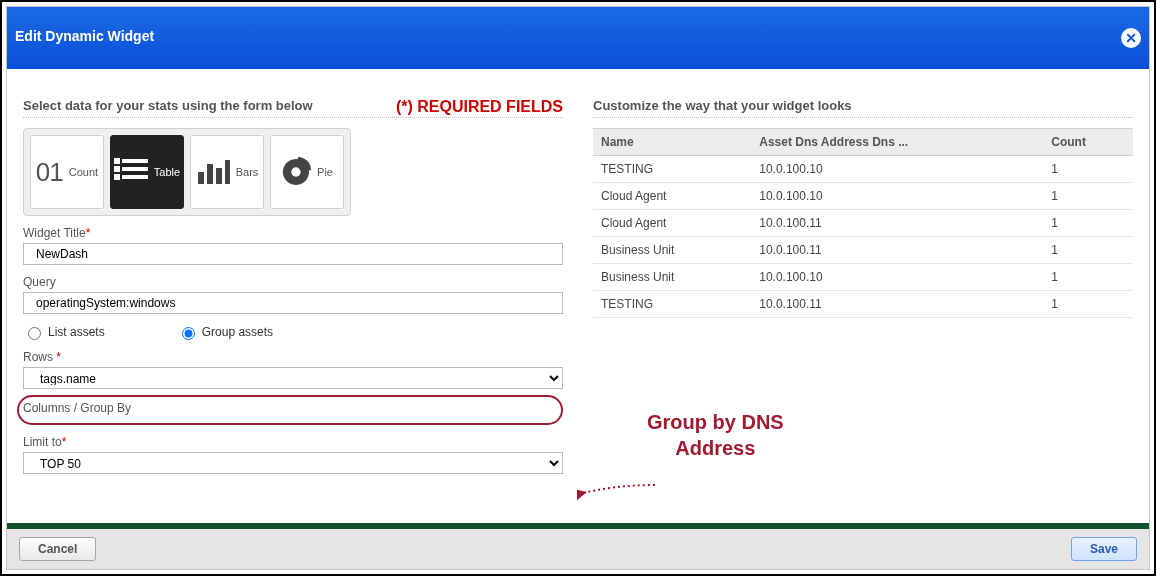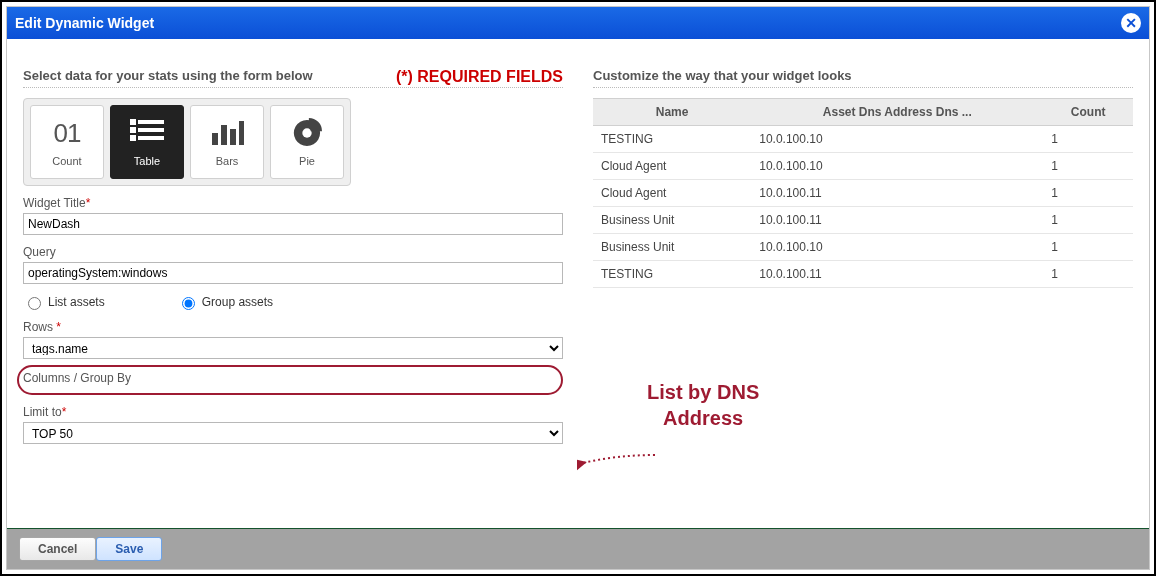--- a/index.html
+++ b/index.html
@@ -1,45 +1,45 @@
 <!DOCTYPE html>
 <html><head>
 <meta charset="utf-8">
 <style>
   html,body{margin:0;padding:0;font-family:Arial,Helvetica,sans-serif;font-size:12px;color:#333;background:#fff}
   .frame{width:1156px;height:576px;border:2px solid #000;box-sizing:border-box;position:relative;overflow:hidden}
   .dialog{position:absolute;left:4px;top:4px;right:4px;bottom:4px;border:1px solid #c7c7c7;background:#fff;display:flex;flex-direction:column}
-  .titlebar{background:linear-gradient(#1a6ae6,#0b4fd6);color:#fff;font-weight:bold;font-size:14px;padding:6px 8px;display:flex;align-items:center;justify-content:space-between}
+  .titlebar{background:linear-gradient(#1a6ae6,#0b4fd6);color:#fff;font-weight:bold;font-size:14px;padding:21px 8px;display:flex;align-items:flex-start;justify-content:space-between}
   .close-btn{width:20px;height:20px;background:#fff;border-radius:50%;display:flex;align-items:center;justify-content:center;cursor:pointer;color:#0b4fd6;font-weight:bold;font-size:14px;line-height:1}
   .body{flex:1;display:flex;padding:12px 16px;gap:30px;position:relative}
   .col{flex:1;min-width:0}
   .required{color:#c00;font-size:16px;float:right}
   h3{font-size:13px;font-weight:bold;margin:17px 0 4px 0;color:#555}
   .hr{border-top:1px dotted #bbb;margin:0 0 10px 0}
   .viz-row{display:flex;gap:6px;background:#efefef;border:1px solid #d0d0d0;border-radius:4px;padding:6px;width:max-content}
-  .viz{width:72px;height:72px;border:1px solid #d0d0d0;border-radius:3px;background:#fff;display:flex;flex-direction:column;align-items:center;justify-content:center;cursor:pointer;gap:6px}
+  .viz{width:72px;height:72px;border:1px solid #d0d0d0;border-radius:3px;background:#fff;display:flex;flex-direction:row;align-items:center;justify-content:center;cursor:pointer;gap:6px}
   .viz.active{background:#222;border-color:#222;color:#fff}
   .viz .ico{height:32px;display:flex;align-items:center;justify-content:center}
   .viz .lbl{font-size:11px;color:#555}
   .viz.active .lbl{color:#fff}
   .count-txt{font-size:26px;font-weight:300;color:#555;letter-spacing:-1px}
   label.field{display:block;font-size:12px;color:#555;margin-top:10px}
   .star{color:#c00}
-  .input, select.sel{width:100%;max-width:540px;box-sizing:border-box;border:1px solid #b8b8b8;background:#fff;font:inherit;padding:3px 4px;height:22px;margin-top:3px}
+  .input, select.sel{width:100%;max-width:540px;box-sizing:border-box;border:1px solid #b8b8b8;background:#fff;font:inherit;padding:3px 12px;height:22px;margin-top:3px}
   select.sel{appearance:auto}
   .radio-row{display:flex;gap:72px;margin-top:10px;font-size:12px;color:#333}
   .radio-row label{display:flex;align-items:center;gap:4px;cursor:pointer}
   .highlight{border:2.5px solid #9e1b32;border-radius:18px;padding:2px 10px 8px 4px;margin-top:6px;margin-left:-6px;max-width:552px}
   .annot{position:absolute;left:640px;top:340px;color:#9e1b32;font-weight:bold;font-size:20px;text-align:center;line-height:1.3}
   .arrow{position:absolute;left:570px;top:414px;width:80px;height:20px}
   
   table.data{width:100%;border-collapse:collapse;font-size:12px}
-  table.data th{background:#ececec;border-top:1px solid #d0d0d0;border-bottom:1px solid #d0d0d0;text-align:center;padding:6px 8px;color:#555;font-weight:bold}
+  table.data th{background:#ececec;border-top:1px solid #d0d0d0;border-bottom:1px solid #d0d0d0;text-align:left;padding:6px 8px;color:#555;font-weight:bold}
   table.data td{border-bottom:1px solid #e6e6e6;padding:6px 8px;color:#444}
-  .footer{display:flex;padding:8px 12px;border-top:1px solid #14532d;background:#a3a3a3}
+  .footer{display:flex;justify-content:space-between;padding:8px 12px;border-top:6px solid #14532d;background:#e5e5e5}
   button.btn{font:inherit;padding:4px 18px;border:1px solid #a6a6a6;border-radius:3px;background:linear-gradient(#fdfdfd,#e8e8e8);cursor:pointer;font-weight:bold;color:#555}
   button.btn.primary{background:linear-gradient(#e9f2ff,#cfe3ff);border-color:#6da3e8;color:#2a5db0}
 </style>
 </head>
 <body>
 
 <div class="frame">
   <div class="dialog">
 
     <div class="titlebar">
@@ -184,21 +184,21 @@
               <tr>
                 <td>TESTING</td>
                 <td>10.0.100.11</td>
                 <td>1</td>
               </tr>
             </tbody>
         </table>
       </div>
 
       <div class="annot">
-        <div>List by DNS</div>
+        <div>Group by DNS</div>
         <div>Address</div>
       </div>
       <svg class="arrow" viewBox="0 0 80 20">
         <defs>
             <marker id="ah" markerWidth="8" markerHeight="8" refX="2" refY="4" orient="auto">
               <path d="M8,0 L0,4 L8,8 Z" fill="#9e1b32"></path>
             </marker>
           </defs>
         <path d="M78,2 Q40,2 6,10" stroke="#9e1b32" stroke-width="2" fill="none" stroke-dasharray="2 3" marker-end="url(#ah)"></path>
       </svg>

